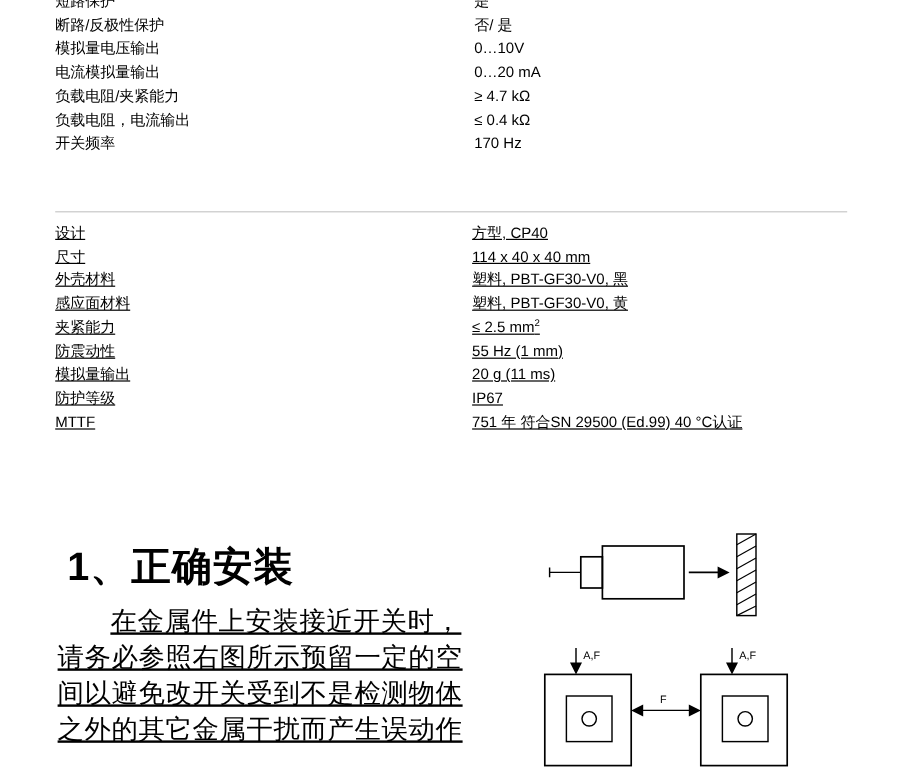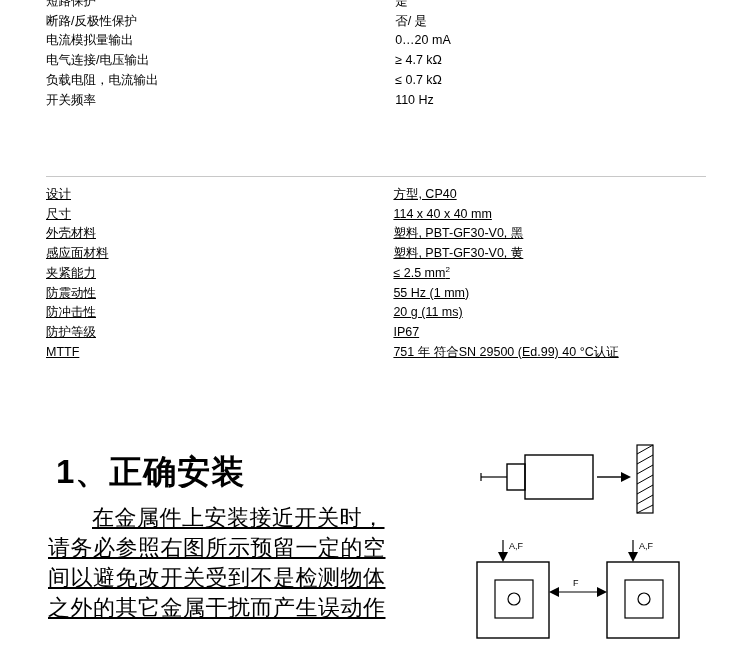--- a/index.html
+++ b/index.html
@@ -81,21 +81,21 @@
     font-size: 22px;
     line-height: 30px;
     text-indent: 44px;
     letter-spacing: 0.5px;
     text-decoration: underline;
   }
 
   
   #figure-area {
     position: absolute;
-    left: 447px;
+    left: 424px;
     top: 440px;
     width: 300px;
     height: 206px;
     text-align: right;
   }
   .fig-svg { display: block; }
 </style>
 </head>
 <body>
 
@@ -103,34 +103,38 @@
   <tbody>
     <tr>
       <td class="label">短路保护</td>
       <td class="value">是</td>
     </tr>
     <tr>
       <td class="label">断路/反极性保护</td>
       <td class="value">否/ 是</td>
     </tr>
     <tr>
+      <td class="label">模拟量电压输出</td>
+      <td class="value">0…10V</td>
+    </tr>
+    <tr>
       <td class="label">电流模拟量输出</td>
       <td class="value">0…20 mA</td>
     </tr>
     <tr>
-      <td class="label">电气连接/电压输出</td>
+      <td class="label">负载电阻/夹紧能力</td>
       <td class="value">≥ 4.7 kΩ</td>
     </tr>
     <tr>
       <td class="label">负载电阻，电流输出</td>
-      <td class="value">≤ 0.7 kΩ</td>
+      <td class="value">≤ 0.4 kΩ</td>
     </tr>
     <tr>
       <td class="label">开关频率</td>
-      <td class="value">110 Hz</td>
+      <td class="value">170 Hz</td>
     </tr>
   </tbody>
 </table>
 
 <div class="divider" id="divider-top"></div>
 
 <table class="spec-table" id="table-mechanical">
   <tbody>
     <tr>
       <td class="label">设计</td>
@@ -150,21 +154,21 @@
     </tr>
     <tr>
       <td class="label">夹紧能力</td>
       <td class="value">≤ 2.5 mm<sup class="unit-sup">2</sup></td>
     </tr>
     <tr>
       <td class="label">防震动性</td>
       <td class="value">55 Hz (1 mm)</td>
     </tr>
     <tr>
-      <td class="label">防冲击性</td>
+      <td class="label">模拟量输出</td>
       <td class="value">20 g (11 ms)</td>
     </tr>
     <tr>
       <td class="label">防护等级</td>
       <td class="value">IP67</td>
     </tr>
     <tr>
       <td class="label">MTTF</td>
       <td class="value">751 年 符合SN 29500 (Ed.99) 40 °C认证</td>
     </tr>

